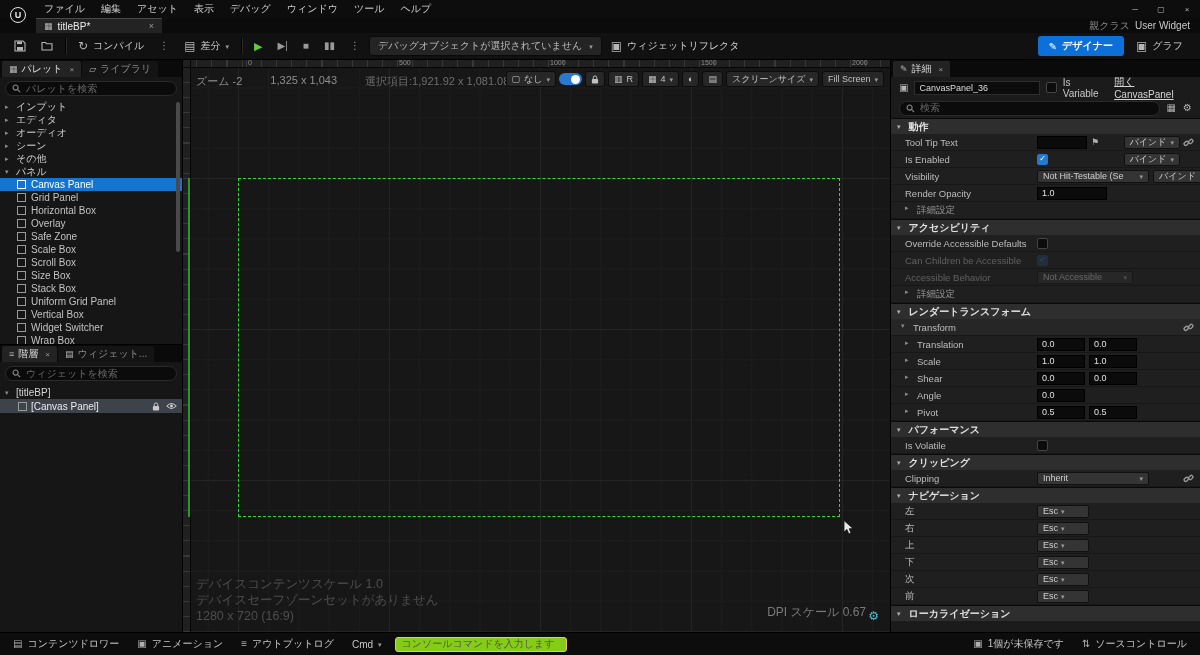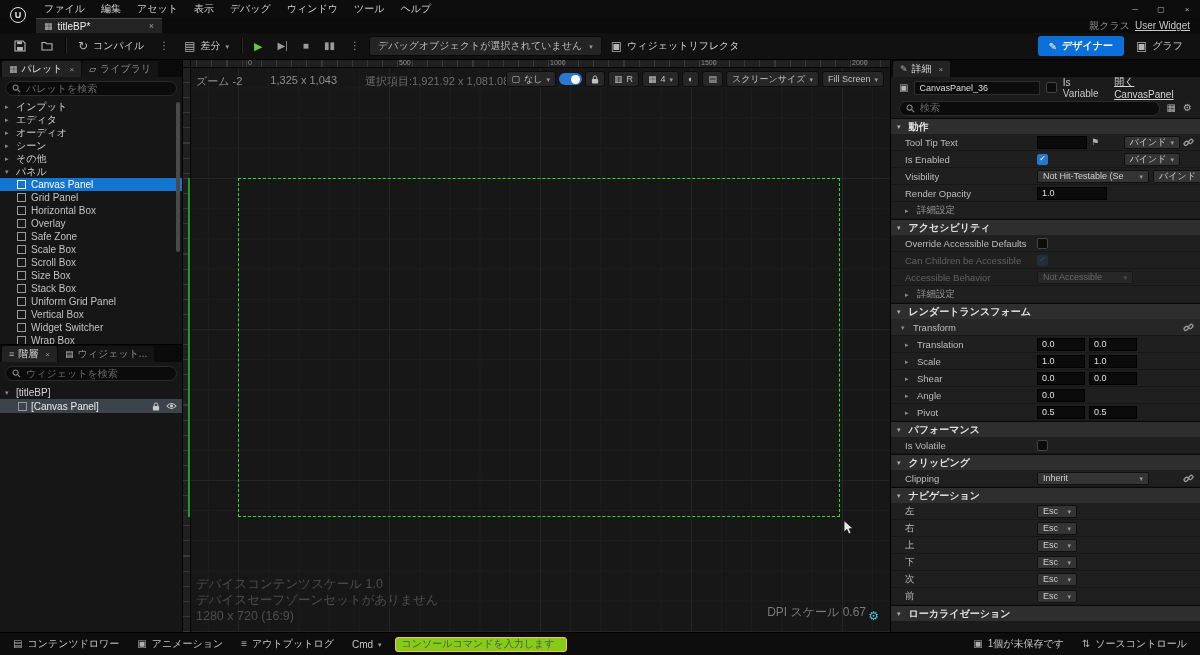--- a/index.html
+++ b/index.html
@@ -16,21 +16,21 @@
 .win-controls{margin-left:auto;display:flex}
 .win-controls span{width:26px;height:18px;display:grid;place-items:center;color:#b5b5b5;font-size:8px}
 
 
 .tabrow{position:absolute;top:18px;left:0;right:0;height:15px;background:#0b0b0b;display:flex;align-items:stretch;padding-left:36px}
 .doc-tab{background:#232323;display:flex;align-items:center;gap:5px;padding:0 8px;min-width:126px;border-top:1px solid #4a4a4a}
 .doc-tab .t{color:#ececec}
 .doc-tab .x{margin-left:auto;color:#9a9a9a;font-size:9px}
 .pticon{font-size:9px;color:#b5b5b5;line-height:1}
 .parent-class{margin-left:auto;display:flex;align-items:center;gap:5px;padding-right:10px;color:#8a8a8a}
-.parent-class .val{color:#c9c9c9;text-decoration:underline}
+.parent-class .val{color:#c9c9c9;}
 
 
 .toolbar{position:absolute;top:33px;left:0;right:0;height:27px;background:#111;display:flex;align-items:center;gap:3px;padding:0 8px;border-bottom:1px solid #000}
 .tbtn{height:20px;display:flex;align-items:center;gap:5px;padding:0 6px;border-radius:3px;color:#cfcfcf}
 .ticon{color:#b5b5b5;font-size:12px;line-height:1}
 .chev{font-size:7px;color:#9a9a9a;line-height:1}
 .tsep{width:1px;height:16px;background:#000;margin:0 3px;box-shadow:1px 0 0 #2a2a2a}
 .combo{background:#242424;border:1px solid #0a0a0a;border-radius:3px;height:20px;display:flex;align-items:center;gap:7px;padding:0 8px;color:#bdbdbd}
 .play{color:#63c940;font-size:11px;line-height:1}
 .gray{color:#9a9a9a;font-size:10px;line-height:1}
@@ -98,28 +98,28 @@
 .openlink{margin-left:auto;color:#d5d5d5;text-decoration:underline}
 .det-search{height:20px;display:flex;align-items:center;gap:7px;padding:0 8px;flex:none}
 .det-search .searchbar{flex:1;margin:0}
 .dicon{color:#b0b0b0;font-size:10px;line-height:1}
 .det-body{flex:1;overflow:hidden}
 .sec{height:16px;background:#2e2e2e;display:flex;align-items:center;gap:8px;padding:0 6px;color:#e0e0e0;border-top:1px solid #0a0a0a;font-weight:bold}
 .sec .ar{font-size:7px;color:#b0b0b0;font-weight:normal;line-height:1}
 .drow{height:17px;display:flex;align-items:center;padding:0 4px 0 14px;background:#1f1f1f;border-bottom:1px solid #171717}
 .drow.subhead{padding-left:10px;background:#262626}
 .drow.dim .dlabel,.drow.dim .dval{opacity:.4}
-.dlabel{width:132px;flex:none;color:#bdbdbd;font-size:9.5px;display:flex;align-items:center;gap:4px;white-space:nowrap;overflow:hidden}
+.dlabel{width:132px;flex:none;color:#bdbdbd;font-size:9.5px;display:flex;gap:4px;white-space:nowrap;overflow:hidden}
 .dlabel .exp{font-size:7px;color:#8a8a8a;width:8px;flex:none;line-height:1}
 .dval{flex:1;display:flex;align-items:center;gap:4px;min-width:0}
 .num{height:13px;background:#0b0b0b;border:1px solid #000;color:#e0e0e0;display:flex;align-items:center;padding:0 4px;font-size:9px;flex:none}
 .w48{width:48px}.w50{width:50px}.w70{width:70px}
 .bindbtn{margin-left:auto;height:13px;background:#343434;border:1px solid #101010;border-radius:2px;display:flex;align-items:center;gap:4px;padding:0 5px;color:#cfcfcf;font-size:9px;flex:none}
 .ddrop{height:13px;background:#343434;border:1px solid #101010;border-radius:2px;display:flex;align-items:center;gap:3px;padding:0 5px;color:#cfcfcf;font-size:9px;white-space:nowrap;overflow:hidden;flex:none}
-.w40{width:40px;justify-content:space-between}.w96{width:96px;justify-content:space-between}.w112{width:112px;justify-content:space-between}.w90{width:112px;justify-content:space-between}
+.w40{width:52px;}.w96{width:96px;justify-content:space-between}.w112{width:112px;justify-content:space-between}.w90{width:112px;justify-content:space-between}
 .chaincol{width:16px;flex:none;display:flex;justify-content:center}
 .flagicon{color:#b0b0b0;font-size:9px;line-height:1}
 .advrow .dlabel{color:#9a9a9a}
 
 
 .statusbar{position:absolute;left:0;right:0;bottom:0;height:23px;background:#0d0d0d;border-top:1px solid #000;display:flex;align-items:center;padding:0 4px}
 .sbtn{display:flex;align-items:center;gap:5px;height:100%;padding:0 9px;color:#c6c6c6;white-space:nowrap}
 .sicon{color:#b0b0b0;font-size:10px;line-height:1}
 .console{width:172px;height:15px;background:#84cc16;border:1px solid #fdba74;border-radius:3px;display:flex;align-items:flex-end;padding:0 6px;color:#555;margin-left:4px;white-space:nowrap;overflow:hidden}
 .sright{margin-left:auto;display:flex;align-items:center}

